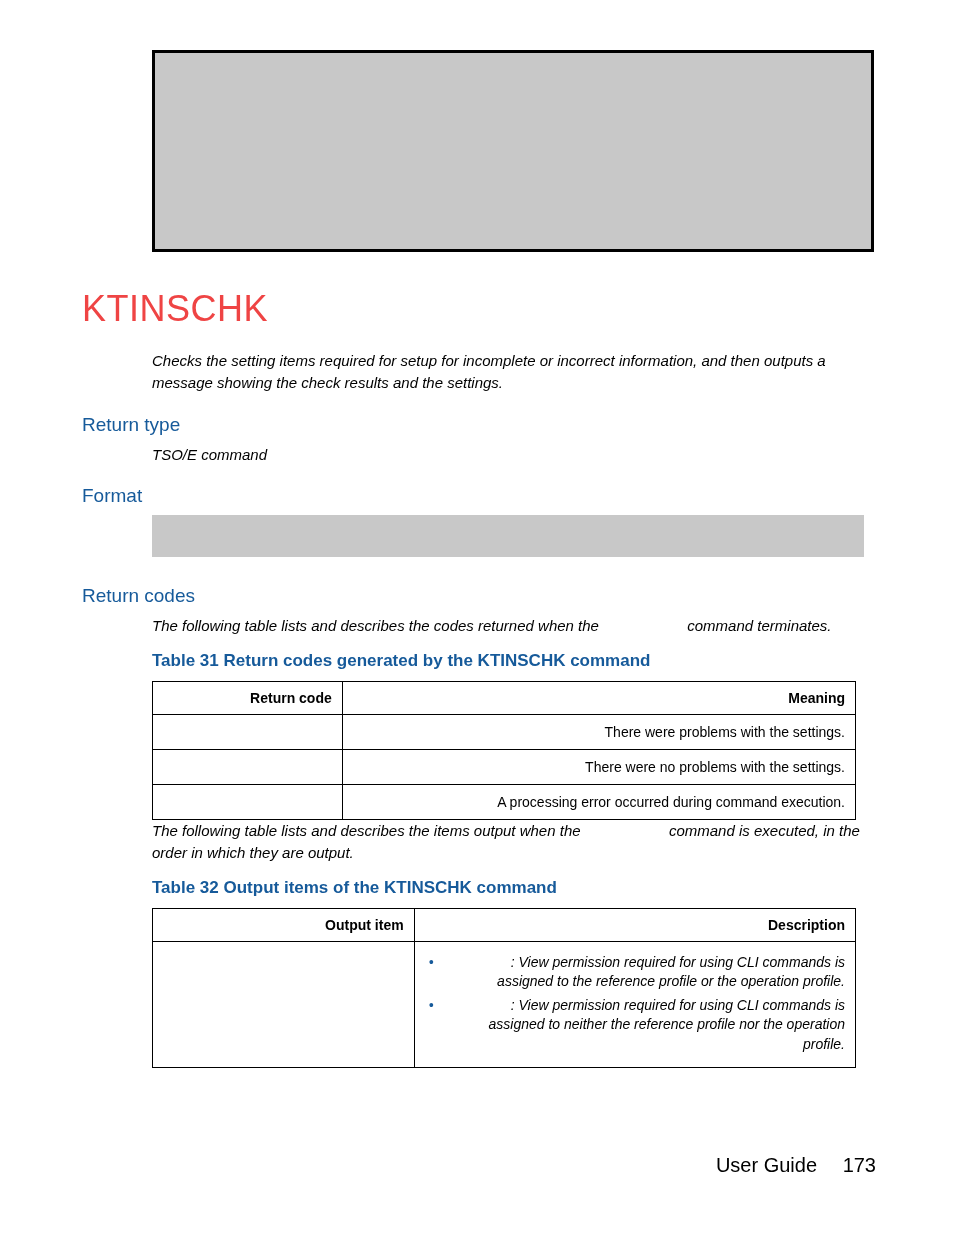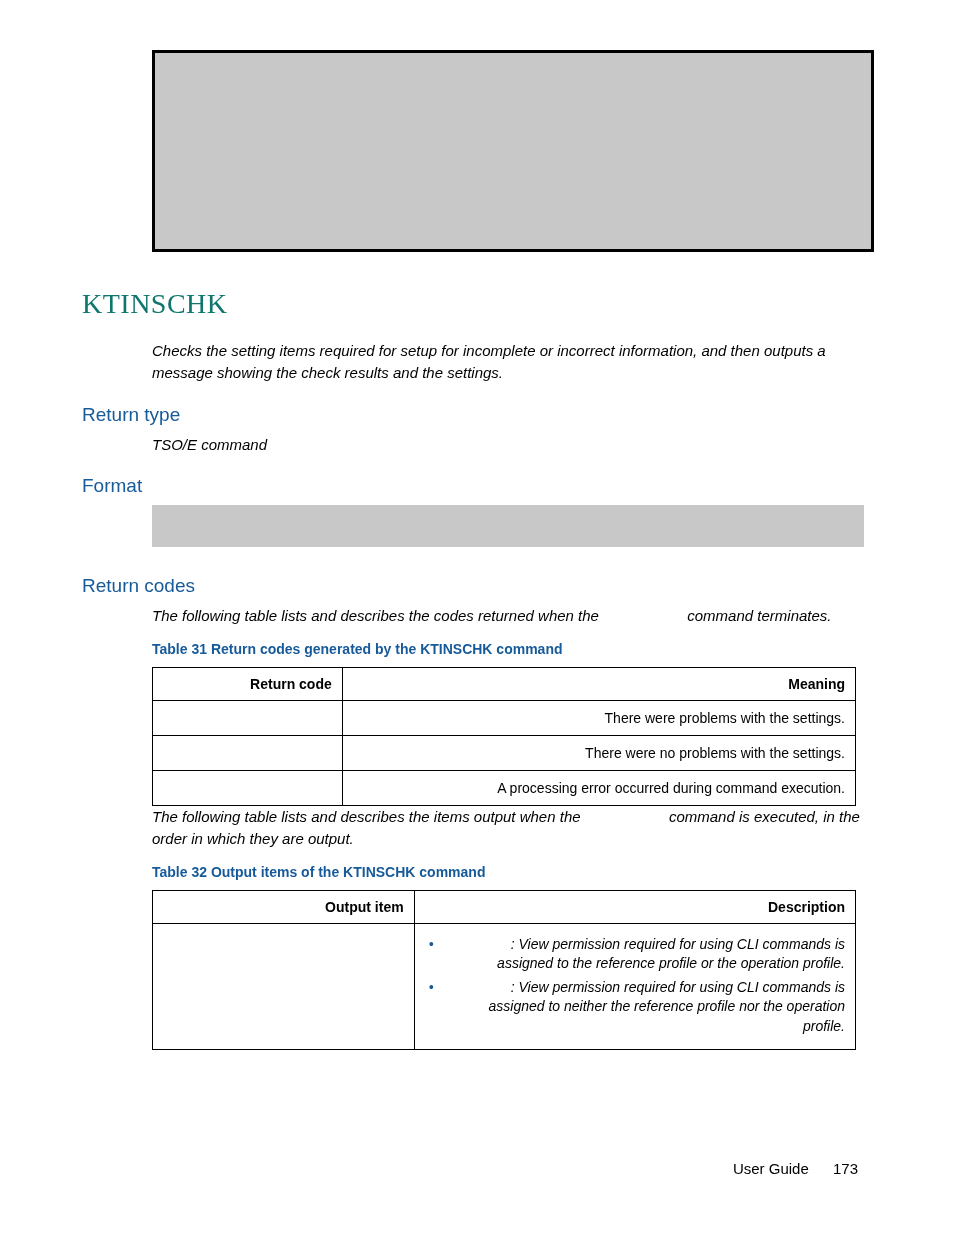--- a/index.html
+++ b/index.html
@@ -18,24 +18,24 @@
   }
   .figure-box {
     border: 3px solid #000;
     background: #c8c8c8;
     height: 196px;
     margin-left: 70px;
     margin-right: -10px;
     margin-bottom: 36px;
   }
   h1.cmd-title {
-    font-family: Liberation Serif, serif;
+    font-family: Liberation Sans, sans-serif;
     font-weight: 400;
-    color: #0f766e;
-    font-size: 28px;
+    color: #ef4444;
+    font-size: 36px;
     margin: 0 0 20px 0;
     letter-spacing: 0.5px;
   }
   h2.section-title {
     font-family: Arial, Helvetica, sans-serif;
     font-weight: 400;
     color: #165a9a;
     font-size: 19px;
     margin: 20px 0 8px 0;
   }
@@ -46,21 +46,21 @@
     font-style: italic;
   }
   .format-box {
     background: #c8c8c8;
     height: 42px;
     margin: 6px 0 0 70px;
   }
   .table-caption {
     color: #165a9a;
     font-weight: bold;
-    font-size: 14px;
+    font-size: 17px;
     margin: 14px 0 10px 70px;
   }
   table.data-table {
     border-collapse: collapse;
     margin-left: 70px;
     width: 704px;
   }
   table.data-table th,
   table.data-table td {
     border: 1px solid #000;
@@ -97,22 +97,22 @@
     content: "•";
     color: #165a9a;
     position: absolute;
     left: 4px;
     top: 0;
     font-size: 14px;
   }
   .footer {
     position: absolute;
     bottom: 58px;
-    right: 96px;
-    font-size: 15px;
+    right: 78px;
+    font-size: 20px;
   }
   .footer .label { margin-right: 20px; }
 </style>
 </head>
 <body>
 
 <div class="page">
 
   <div class="figure-box"></div>
 

